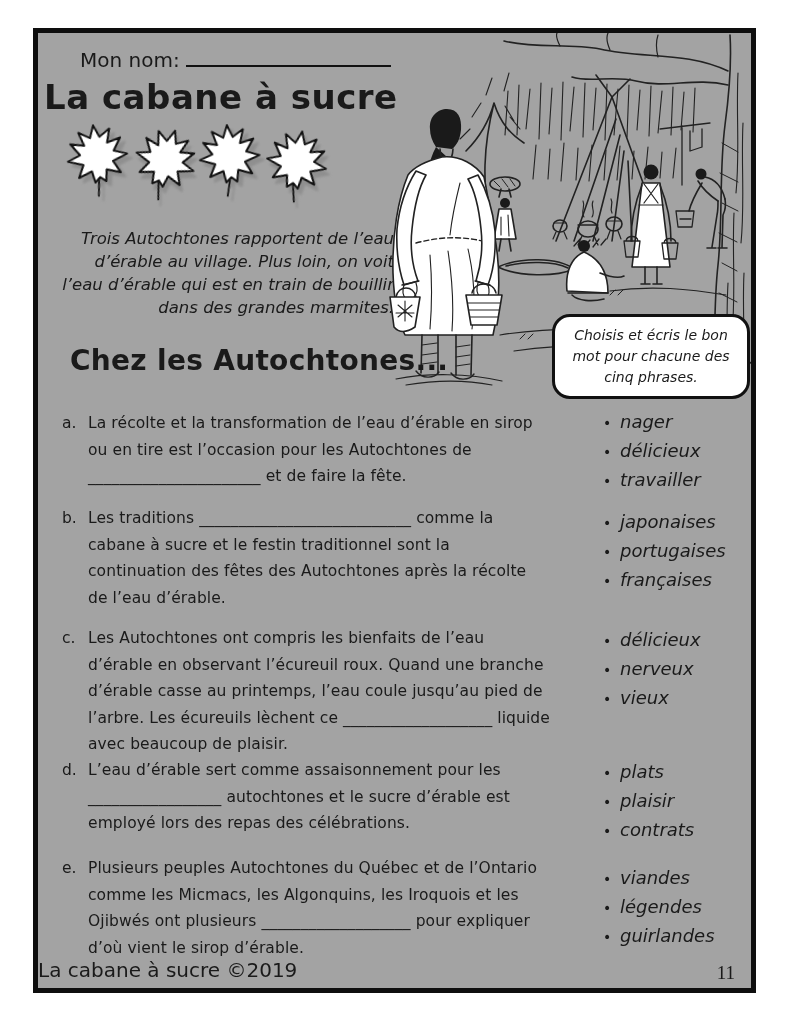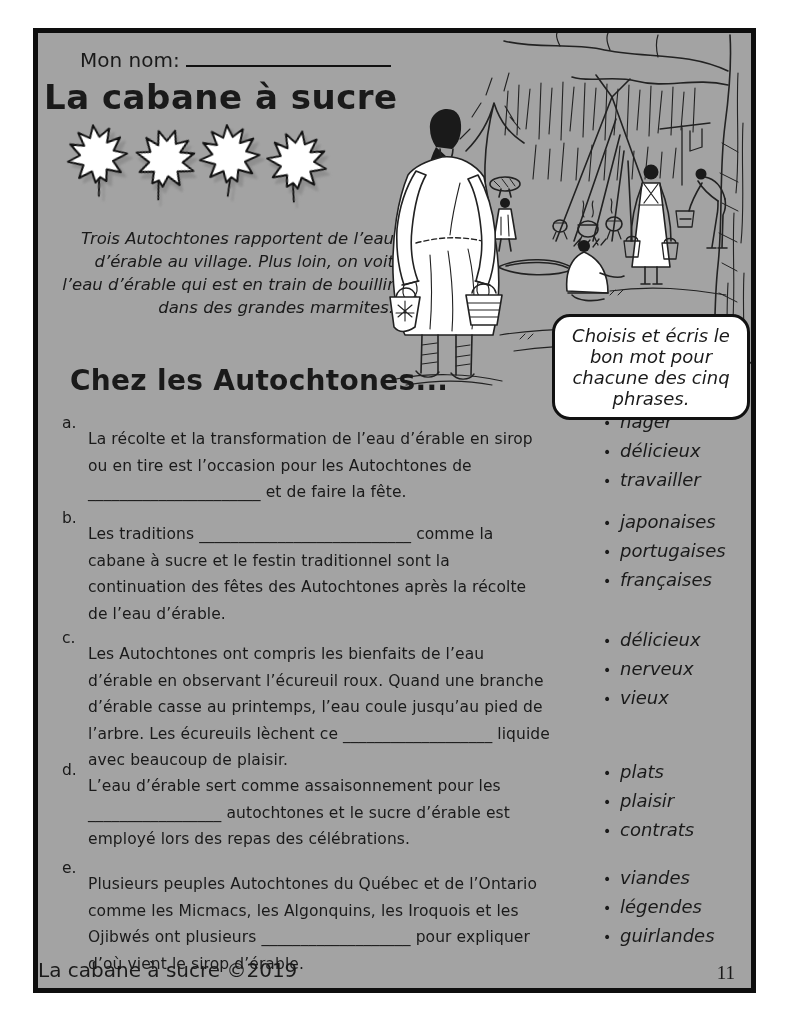--- a/index.html
+++ b/index.html
@@ -29,29 +29,29 @@
   .leaf.r3 { transform:rotate(-5deg); }
   .leaf.r4 { transform:rotate(10deg); margin-top:6px; }
 
   .intro { left:16px; top:177px; width:340px; text-align:right;
     font-style:italic; font-size:16.5px; line-height:23px; }
 
   .illustration { left:322px; top:0; width:391px; height:362px; }
 
   .bubble { left:514px; top:281px; width:198px; min-height:84px; z-index:5;
     background:#fff; border:3.5px solid #111; border-radius:18px;
-    font-style:italic; font-size:18px; line-height:21px; text-align:center;
+    font-style:italic; font-size:14px; line-height:21px; text-align:center;
     padding:8px 6px; box-sizing:border-box; }
 
-  .heading { left:32px; top:311px; font-size:28px; font-weight:700; letter-spacing:0.3px;margin-top:20px; }
+  .heading { left:32px; top:311px; font-size:28px; font-weight:700; letter-spacing:0.3px; }
 
   .sentence { position:absolute; left:24px; width:488px;
     font-size:15.5px; line-height:26.5px; }
   .sentence .slabel { position:absolute; left:0; top:0; }
-  .sentence .stext { display:block; margin-left:26px; letter-spacing:0.1px;margin-top:16px; }
+  .sentence .stext { display:block; margin-left:26px; letter-spacing:0.1px; }
   .s-a { top:377px; } .s-b { top:472px; } .s-c { top:592px; }
   .s-d { top:724px; } .s-e { top:822px; }
 
   .wordgroup { position:absolute; left:565px; width:150px;
     font-style:italic; font-size:18px; line-height:28px; }
   .wg-a { top:375px; } .wg-b { top:475px; } .wg-c { top:593px; }
   .wg-d { top:725px; } .wg-e { top:831px; }
   .witem { display:flex; align-items:baseline; }
   .bullet { width:17px; font-size:14px; font-style:normal; flex:0 0 17px; }
 

